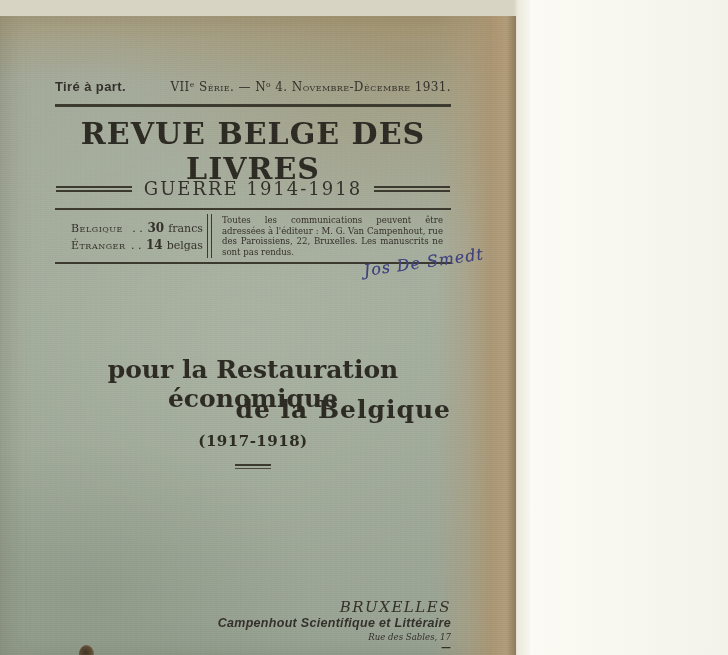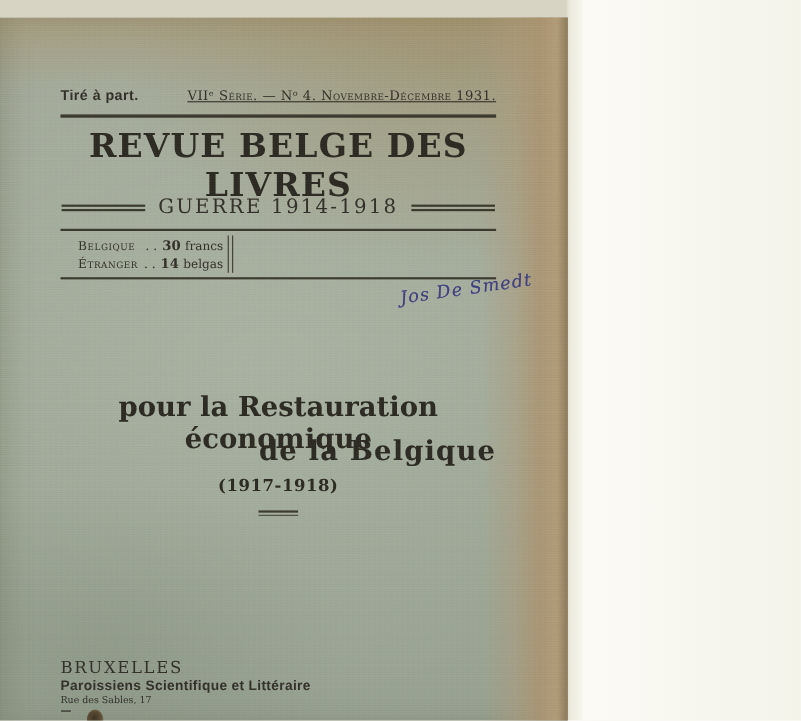--- a/index.html
+++ b/index.html
@@ -44,21 +44,21 @@
       repeating-linear-gradient(90deg, rgba(90,80,50,0.022) 0 2px, transparent 2px 5px);
   }
 
   .content { position: absolute; left: 55px; top: 0; width: 396px; height: 655px; }
 
   
   .masthead { position: absolute; top: 63px; left: 0; width: 100%;
     display: flex; justify-content: space-between; align-items: baseline; }
   .offprint { font-family: "Liberation Sans", sans-serif; font-size: 13px; font-weight: bold;
     letter-spacing: .4px; color: #33302a; }
-  .series { font-size: 12px; font-variant: small-caps; letter-spacing: .4px; color: #33302a; white-space: nowrap; text-decoration: underline; }
+  .series { font-size: 12px; font-variant: small-caps; letter-spacing: .4px; color: #33302a; white-space: nowrap; }
   .rule-thick { position: absolute; top: 88px; left: 0; width: 100%; height: 3px; background: #3b382e; }
 
   
   .journal-title { position: absolute; top: 100px; left: 0; width: 100%;
     text-align: center; font-size: 30px; font-weight: bold; letter-spacing: 1px; color: #2c2a22; }
   .subtitle1 { position: absolute; top: 140px; left: 0; width: 100%;
     text-align: center; font-size: 15.5px; letter-spacing: 2px; color: #33302a; }
   .subtitle2-row { position: absolute; top: 162px; left: 0; width: 100%;
     display: flex; align-items: center; justify-content: center; gap: 12px; }
   .dbl-rule { width: 76px; height: 6px; border-top: 2px solid #3b382e; border-bottom: 2px solid #3b382e; }
@@ -87,21 +87,21 @@
   .mt1 { top: 305px; font-size: 18.5px; letter-spacing: .5px; }
   .mt2 { top: 339px; font-size: 25px; }
   .mt3 { top: 379px; font-size: 25px; letter-spacing: 1px; text-align: right; }
   .mt4 { top: 416px; font-size: 15px; letter-spacing: .5px; }
   .ornament { position: absolute; top: 448px; left: 50%; transform: translateX(-50%);
     width: 36px; }
   .ornament .o1 { height: 2px; background: #3b382e; margin-bottom: 2px; }
   .ornament .o2 { height: 1px; background: #4a473c; }
 
   
-  .imp-line { position: absolute; left: 0; width: 100%; text-align: left; color: #33302a; }
+  .imp-line { position: absolute; left: 0; width: 100%; text-align: right; color: #33302a; font-style: italic; }
   .imp-city { top: 582px; font-size: 15px; letter-spacing: 1.5px; }
   .imp-printer { top: 600px; font-family: "Liberation Sans", sans-serif; font-weight: bold;
     font-size: 12.5px; letter-spacing: .3px; }
   .imp-address { top: 616px; font-size: 8.6px; }
   .imp-sep { top: 625px; font-size: 10px; font-weight: bold; }
   .imp-year { top: 637px; font-size: 15px; letter-spacing: 1px; }
 
   
   .stain { position: absolute; left: 24px; top: 629px; width: 15px; height: 18px; border-radius: 50%;
     background: radial-gradient(circle at 45% 42%, #3c3322 0%, #5c4b33 45%, rgba(122,102,70,.5) 72%, transparent 95%); }
@@ -140,34 +140,35 @@
             <span class="price-currency">francs</span>
           </div>
           <div class="price-row">
             <span class="price-region">Étranger</span>
             <span class="price-dots">. .</span>
             <span class="price-amount">14</span>
             <span class="price-currency">belgas</span>
           </div>
         </div>
         <div class="vsep"></div>
+        <div class="comm">Toutes les communications peuvent être adressées à l'éditeur : M. G. Van Campenhout, rue des Paroissiens, 22, Bruxelles. Les manuscrits ne sont pas rendus.</div>
       </div>
 
       <div class="handwriting">Jos De Smedt</div>
 
       <div class="mt-line mt2">pour la Restauration économique</div>
       <div class="mt-line mt3">de la Belgique</div>
       <div class="mt-line mt4">(1917-1918)</div>
       <div class="ornament">
         <div class="o1"></div>
         <div class="o2"></div>
       </div>
 
       <div class="imp-line imp-city">BRUXELLES</div>
-      <div class="imp-line imp-printer">Paroissiens Scientifique et Littéraire</div>
+      <div class="imp-line imp-printer">Campenhout Scientifique et Littéraire</div>
       <div class="imp-line imp-address">Rue des Sables, 17</div>
       <div class="imp-line imp-sep">—</div>
       <div class="imp-line imp-year">1931</div>
 
       <div class="stain"></div>
     </div>
 
     <div class="grain"></div>
   </div>
 

